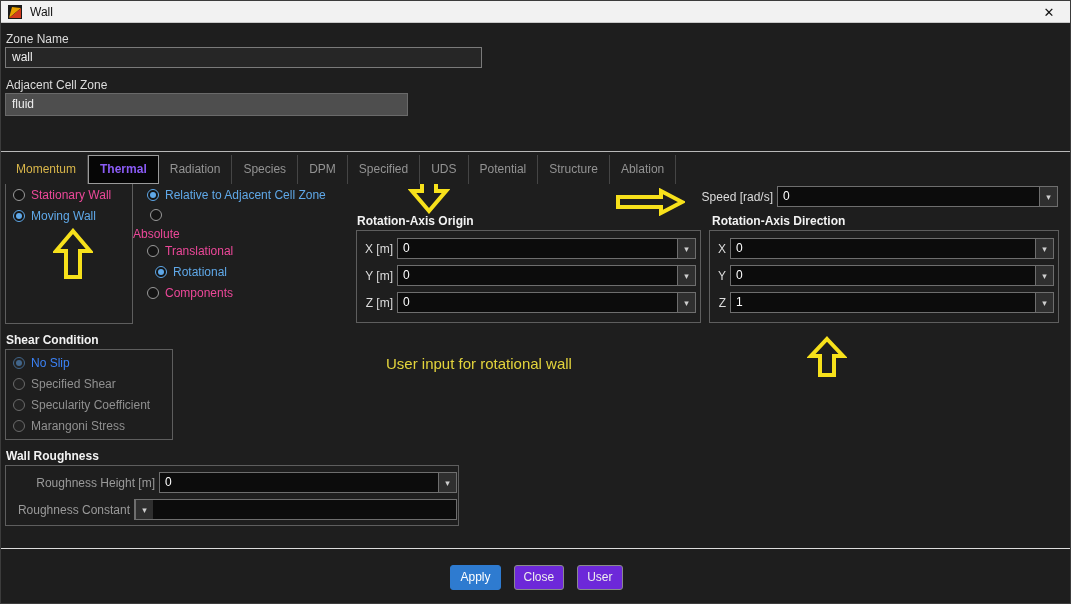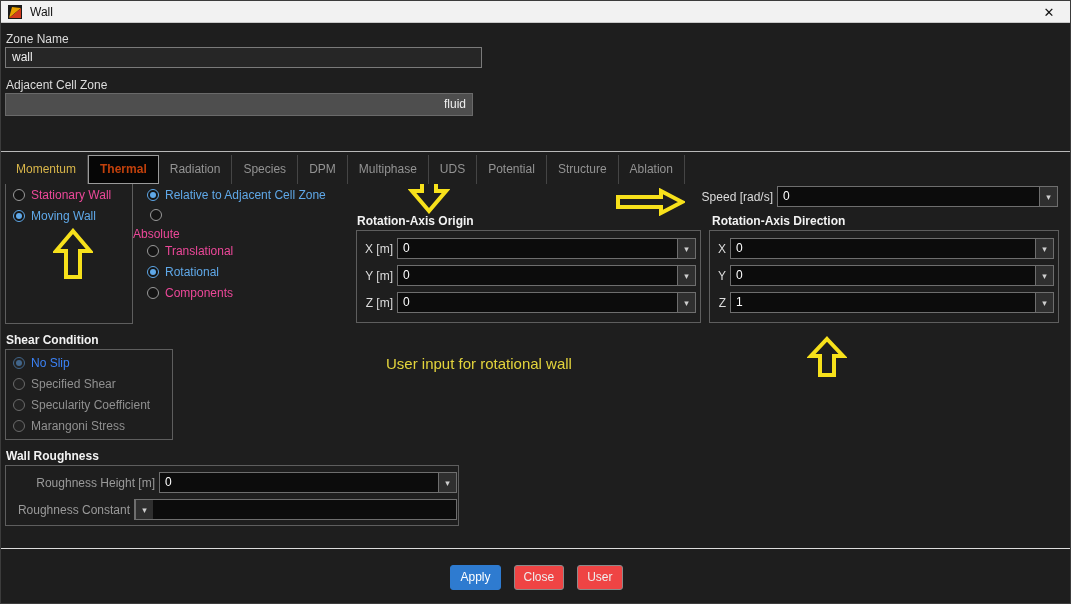--- a/index.html
+++ b/index.html
@@ -30,21 +30,21 @@
   }
   .textfield.disabled { background:#4e4e4e; border-color:#6a6a6a; line-height:21px; }
 
   .tabbar { position:absolute; left:4px; top:122px; height:29px; display:flex; z-index:2;margin-top:32px; }
   .tab {
     padding:0 11px; line-height:28px; color:#939393; background:#1e1e1e;
     border-right:1px solid #454545; white-space:nowrap;
   }
   .tab.highlight { color:#d9b64a; }
   .tab.active {
-    color:#c2410c; font-weight:bold; background:#060606;
+    color:#8b5cf6; font-weight:bold; background:#060606;
     border:1px solid #9a9a9a; line-height:26px;
   }
   .tab-underline { position:absolute; left:0; top:150px; width:1071px; height:1px; background:#b9b9b9; z-index:1; }
 
   .group-title { position:absolute; font-weight:bold; color:#f2f2f2; }
   .groupbox { position:absolute; border:1px solid #5e5e5e; background:#1e1e1e; }
 
   .radio-row { position:absolute; display:flex; align-items:center; gap:6px; white-space:nowrap; }
   .radio {
     width:12px; height:12px; border-radius:50%; border:1px solid #9a9a9a;
@@ -74,21 +74,21 @@
   }
 
   .row-flex { position:absolute; display:flex; align-items:center; }
   .row-label { text-align:right; white-space:nowrap; }
   .row-combo { position:relative; display:flex; align-items:stretch; height:21px; background:#0c0c0c; border:1px solid #6e6e6e; }
 
   .sep-line { position:absolute; left:0; top:547px; width:1071px; height:1px; background:#dcdcdc; }
 
   .btn-row { position:absolute; left:0; top:564px; width:1071px; display:flex; justify-content:center; gap:13px; }
   .btn {
-    background:#ef4444; border:1px solid #8a8a8a; color:#eeeeee;
+    background:#6d28d9; border:1px solid #8a8a8a; color:#eeeeee;
     border-radius:3px; padding:4px 9px; font-size:12px; line-height:15px;
   }
   .btn.primary { background:#2e7bd0; border-color:#2e7bd0; color:#ffffff; }
 
   .annotation-text { position:absolute; color:#e3d43c; font-size:15px; white-space:nowrap; }
   .arrow { position:absolute; }
 </style>
 </head>
 <body>
 
@@ -102,30 +102,30 @@
       <polygon points="1,13 13,3 4,2" fill="#e8a000"></polygon>
     </svg>
     <span class="title-text">Wall</span>
     <span class="close-btn">✕</span>
   </div>
 
   <div class="label" style="left:5px; top:31px;">Zone Name</div>
   <div class="textfield" style="left:4px; top:46px; width:477px; height:21px;">wall</div>
 
   <div class="label" style="left:5px; top:77px;">Adjacent Cell Zone</div>
-  <div class="textfield disabled" style="left:4px; top:92px; width:468px; height:23px;text-align:right;">fluid</div>
+  <div class="textfield disabled" style="left:4px; top:92px; width:403px; height:23px;">fluid</div>
 
   <div class="tab-underline"></div>
   <div class="tabbar">
     <div class="tab highlight">Momentum</div>
     <div class="tab active">Thermal</div>
     <div class="tab">Radiation</div>
     <div class="tab">Species</div>
     <div class="tab">DPM</div>
-    <div class="tab">Multiphase</div>
+    <div class="tab">Specified</div>
     <div class="tab">UDS</div>
     <div class="tab">Potential</div>
     <div class="tab">Structure</div>
     <div class="tab">Ablation</div>
   </div>
 
   <div class="group-title" style="left:5px; top:160px;">Wall Motion</div>
   <div class="groupbox" style="left:4px; top:176px; width:128px; height:147px;"></div>
   <div class="radio-row" style="left:12px; top:187px;">
     <span class="radio"></span>
@@ -142,21 +142,21 @@
     <span class="rl sel">Relative to Adjacent Cell Zone</span>
   </div>
   <div class="radio-row" style="left:132px; top:208px;flex-direction:column;">
     <span class="radio"></span>
     <span class="rl">Absolute</span>
   </div>
   <div class="radio-row" style="left:146px; top:243px;">
     <span class="radio"></span>
     <span class="rl">Translational</span>
   </div>
-  <div class="radio-row" style="left:146px; top:264px;text-align:right;">
+  <div class="radio-row" style="left:154px; top:264px;text-align:right;">
     <span class="radio sel"></span>
     <span class="rl sel">Rotational</span>
   </div>
   <div class="radio-row" style="left:146px; top:285px;">
     <span class="radio"></span>
     <span class="rl">Components</span>
   </div>
 
   <div class="label" style="left:668px; top:189px; width:104px; text-align:right;">Speed [rad/s]</div>
   <div class="combo" style="left:776px; top:185px; width:281px;">

